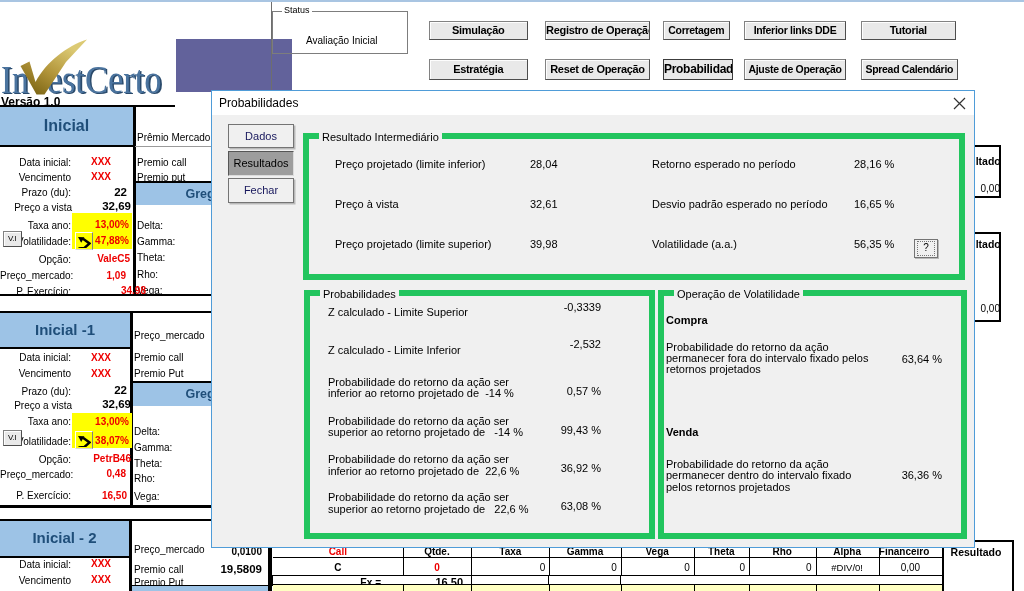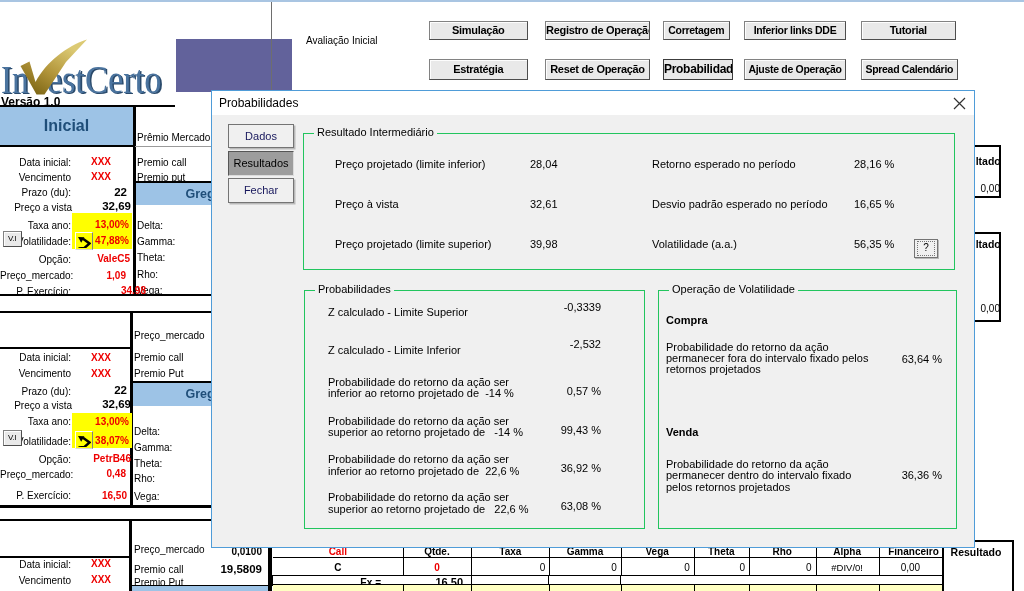--- a/index.html
+++ b/index.html
@@ -6,21 +6,21 @@
   font-family:"Liberation Sans",sans-serif;font-size:10px;color:#000}
 .a{position:absolute;white-space:nowrap}
 .b{font-weight:bold}
 .red{color:#ee0000}
 .band{background:#9dc3e6;color:#1f4e79;font-weight:bold;text-align:center}
 .thk{background:#000}
 .gl{background:#9b9b9b}
 .btn{background:#e9e9e9;border:1px solid #828282;border-bottom-color:#4d4d4d;border-right-color:#4d4d4d;
   box-shadow:inset 1px 1px 0 #fdfdfd;font-weight:bold;font-size:11px;letter-spacing:-0.3px;text-align:center;color:#000;overflow:hidden}
 .gbox{border:1px solid #9a9a9a}
-.dgbox{border:1px solid #22c55e}
+.dgbox{border:6px solid #22c55e}
 .glabel{position:absolute;top:-7px;background:#fff;padding:0 2px;font-size:9px}
 .dglabel{position:absolute;top:-8px;background:#f0f0f0;padding:0 3px;font-size:11px}
 .cell-r{position:absolute;text-align:right;white-space:nowrap}
 </style></head>
 <body>
 <div id="wrap">
 
 <div class="a" style="left:0;top:0;width:1024px;height:2px;background:#a9c5e2"></div>
 
 <svg class="a" style="left:0;top:38px" width="175" height="60" viewBox="0 0 175 60">
@@ -77,20 +77,21 @@
 <div class="a cell-r b red" style="left:0;top:235px;width:129px">47,88%</div>
 <div class="a cell-r" style="left:0;top:253.5px;width:71px">Opção:</div>
 <div class="a cell-r b red" style="left:0;top:253px;width:130px">ValeC5</div>
 <div class="a cell-r" style="left:0;top:270px;width:71px">Preço_mercado:</div>
 <div class="a cell-r b red" style="left:0;top:269.5px;width:126px">1,09</div>
 <div class="a cell-r" style="left:0;top:285.5px;width:71px">P. Exercício:</div>
 <div class="a cell-r b red" style="left:1px;top:285px;width:145px">34,98</div>
 <div class="a thk" style="left:0;top:293.5px;width:211px;height:2.5px"></div>
 
 <div class="a thk" style="left:0;top:310.5px;width:211px;height:2px"></div>
+<div class="a band" style="left:0;top:312.5px;width:130px;height:34px;font-size:15px;line-height:34px">Inicial -1</div>
 <div class="a thk" style="left:130px;top:312.5px;width:2.5px;height:193px"></div>
 <div class="a thk" style="left:0;top:346.5px;width:132px;height:2px"></div>
 <div class="a" style="left:134px;top:330px">Preço_mercado</div>
 <div class="a cell-r" style="left:0;top:352px;width:71px">Data inicial:</div>
 <div class="a b red" style="left:91px;top:351.5px">XXX</div>
 <div class="a" style="left:134px;top:352px">Premio call</div>
 <div class="a cell-r" style="left:0;top:368px;width:71px">Vencimento</div>
 <div class="a b red" style="left:91px;top:367.5px">XXX</div>
 <div class="a" style="left:134px;top:368px">Premio Put</div>
 <div class="a cell-r" style="left:0;top:385.5px;width:71px">Prazo (du):</div>
@@ -117,20 +118,21 @@
 <div class="a" style="left:134px;top:491px">Vega:</div>
 <div class="a cell-r" style="left:0;top:453.5px;width:71px">Opção:</div>
 <div class="a cell-r b red" style="left:0;top:453px;width:131px">PetrB46</div>
 <div class="a cell-r" style="left:0;top:468.5px;width:71px">Preço_mercado:</div>
 <div class="a cell-r b red" style="left:0;top:468px;width:126px">0,48</div>
 <div class="a cell-r" style="left:0;top:490px;width:71px">P. Exercício:</div>
 <div class="a cell-r b red" style="left:0;top:489.5px;width:127px">16,50</div>
 <div class="a thk" style="left:0;top:505px;width:211px;height:2.5px"></div>
 
 <div class="a thk" style="left:0;top:519px;width:211px;height:2px"></div>
+<div class="a band" style="left:0;top:521px;width:129px;height:34.5px;font-size:15px;line-height:34.5px">Inicial - 2</div>
 <div class="a thk" style="left:129px;top:521px;width:2.5px;height:70px"></div>
 <div class="a thk" style="left:0;top:555.5px;width:131px;height:2px"></div>
 <div class="a" style="left:134px;top:544px">Preço_mercado</div>
 <div class="a cell-r b" style="left:134px;top:546px;width:128px">0,0100</div>
 <div class="a cell-r" style="left:0;top:558.5px;width:71px">Data inicial:</div>
 <div class="a b red" style="left:91px;top:558px">XXX</div>
 <div class="a" style="left:134px;top:563.5px">Premio call</div>
 <div class="a cell-r b" style="left:134px;top:563px;width:128px;font-size:11.5px">19,5809</div>
 <div class="a cell-r" style="left:0;top:574.5px;width:71px">Vencimento</div>
 <div class="a b red" style="left:91px;top:574px">XXX</div>
@@ -143,21 +145,21 @@
 <div class="a thk" style="left:271px;top:539.5px;width:739px;height:2.2px"></div>
 
 <div class="a b" style="left:273px;top:545.5px;width:129.6px;text-align:center;color:#ee0000">Call</div>
 <div class="a b" style="left:402.6px;top:545.5px;width:68.7px;text-align:center">Qtde.</div>
 <div class="a b" style="left:471.3px;top:545.5px;width:78px;text-align:center">Taxa</div>
 <div class="a b" style="left:549.3px;top:545.5px;width:71.4px;text-align:center">Gamma</div>
 <div class="a b" style="left:620.7px;top:545.5px;width:73px;text-align:center">Vega</div>
 <div class="a b" style="left:693.7px;top:545.5px;width:55.3px;text-align:center">Theta</div>
 <div class="a b" style="left:749px;top:545.5px;width:66.5px;text-align:center">Rho</div>
 <div class="a b" style="left:815.5px;top:545.5px;width:63.3px;text-align:center">Alpha</div>
-<div class="a b" style="left:878.8px;top:545.5px;width:60px;text-align:right">Financeiro</div>
+<div class="a b" style="left:878.8px;top:545.5px;width:60px;text-align:left">Financeiro</div>
 <div class="a" style="left:273px;top:557.2px;width:669px;height:1px;background:#000"></div>
 
 <div class="a b" style="left:273px;top:561.5px;width:129.6px;text-align:center">C</div>
 <div class="a b red" style="left:402.6px;top:561.5px;width:68.7px;text-align:center">0</div>
 <div class="a cell-r" style="left:471.3px;top:561.5px;width:74px">0</div>
 <div class="a cell-r" style="left:549.3px;top:561.5px;width:67.4px">0</div>
 <div class="a cell-r" style="left:620.7px;top:561.5px;width:69px">0</div>
 <div class="a cell-r" style="left:693.7px;top:561.5px;width:51.3px">0</div>
 <div class="a cell-r" style="left:749px;top:561.5px;width:62.5px">0</div>
 <div class="a" style="left:815.5px;top:562px;width:63.3px;text-align:center;font-size:9.5px">#DIV/0!</div>
@@ -196,20 +198,23 @@
 <div class="a" style="left:953px;top:144.5px;width:44px;height:49px;background:#fff;border:2.2px solid #000"></div>
 <div class="a cell-r b" style="left:950px;top:154.5px;width:49px;font-size:10.5px">Resultado</div>
 <div class="a cell-r" style="left:950px;top:182.5px;width:50px">0,00</div>
 <div class="a" style="left:953px;top:231.5px;width:44px;height:86px;background:#fff;border:2.2px solid #000"></div>
 <div class="a cell-r b" style="left:950px;top:238px;width:49px;font-size:10.5px">Resultado</div>
 <div class="a cell-r" style="left:950px;top:302.5px;width:50px">0,00</div>
 
 <div class="a" style="left:175.5px;top:39px;width:116.5px;height:53px;background:#62629b"></div>
 <div class="a" style="left:271px;top:2px;width:1.2px;height:90px;background:#6e6e6e"></div>
 
+<div class="a gbox" style="left:272px;top:10.5px;width:134px;height:41px;border-color:#7d7d7d">
+  <div class="glabel" style="left:9px">Status</div>
+</div>
 <div class="a" style="left:306px;top:34.5px;font-size:10px">Avaliação Inicial</div>
 
 <div class="a btn" style="left:429px;top:21px;width:96.5px;height:16.5px;line-height:16.5px">Simulação</div>
 <div class="a btn" style="left:545px;top:21px;width:103px;height:16.5px;line-height:16.5px">Registro de Operação</div>
 <div class="a btn" style="left:663px;top:21px;width:64.6px;height:16.5px;line-height:16.5px;font-size:10.5px">Corretagem</div>
 <div class="a btn" style="left:744px;top:21px;width:100px;height:16.5px;line-height:16.5px;font-size:10.5px">Inferior links DDE</div>
 <div class="a btn" style="left:861px;top:21px;width:92.6px;height:16.5px;line-height:16.5px">Tutorial</div>
 <div class="a btn" style="left:429px;top:59px;width:96.5px;height:18.5px;line-height:18.5px">Estratégia</div>
 <div class="a btn" style="left:545px;top:59px;width:103px;height:18.5px;line-height:18.5px">Reset de Operação</div>
 <div class="a btn" style="left:663px;top:59px;width:67.6px;height:18.5px;line-height:18.5px;font-size:12px;border:1.6px solid #3c3c3c;box-shadow:none">Probabilidade</div>

